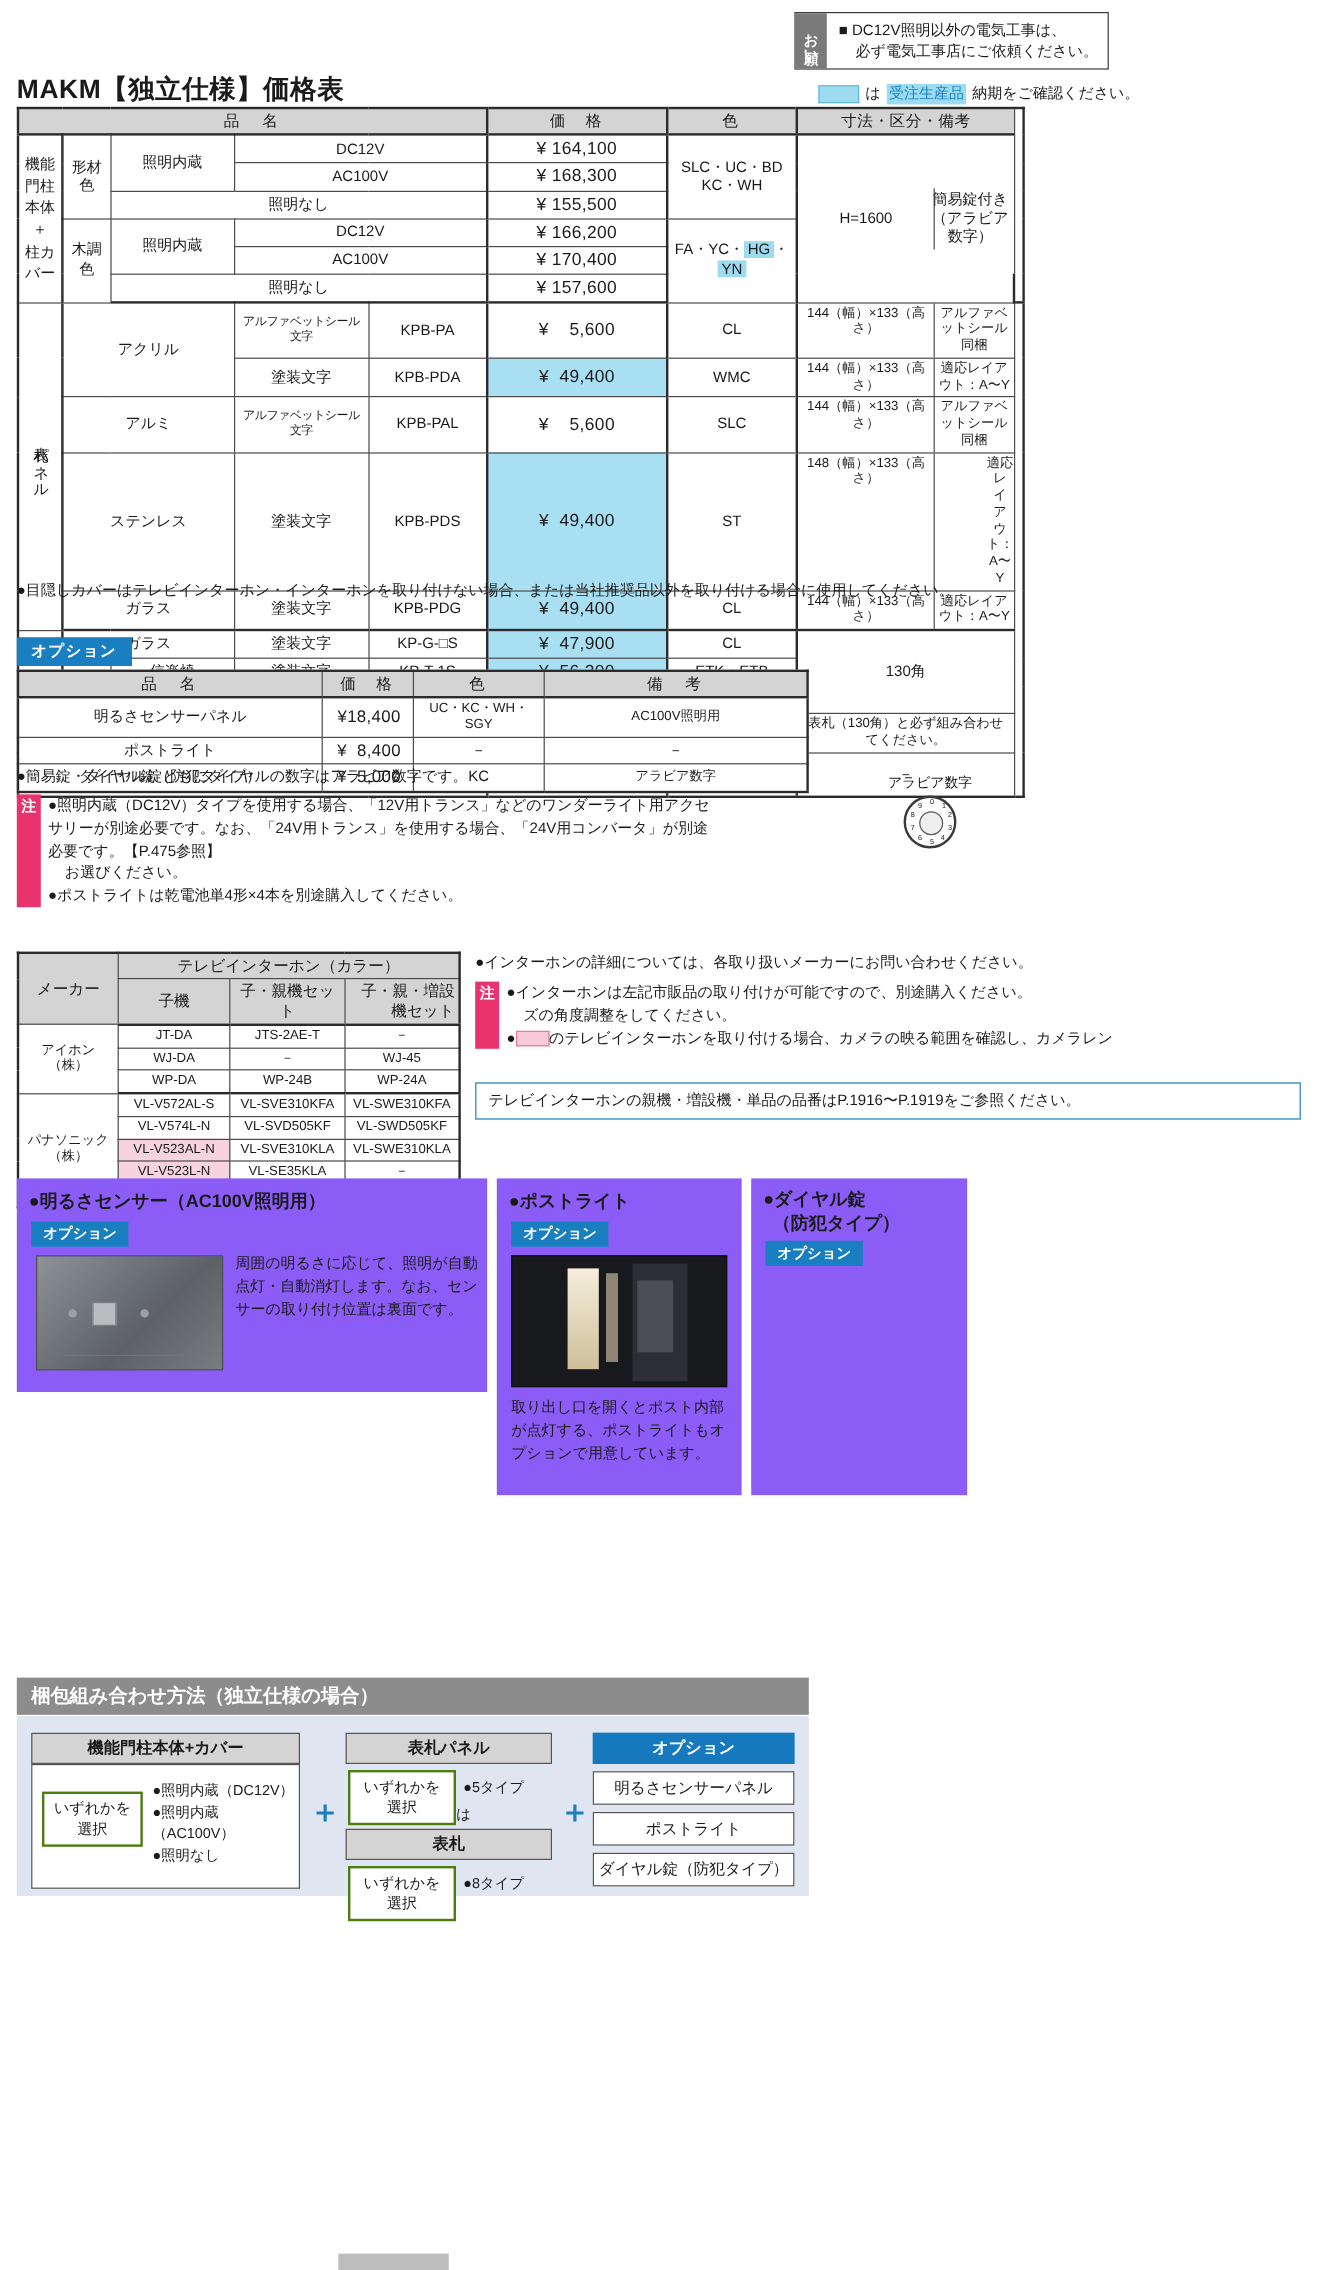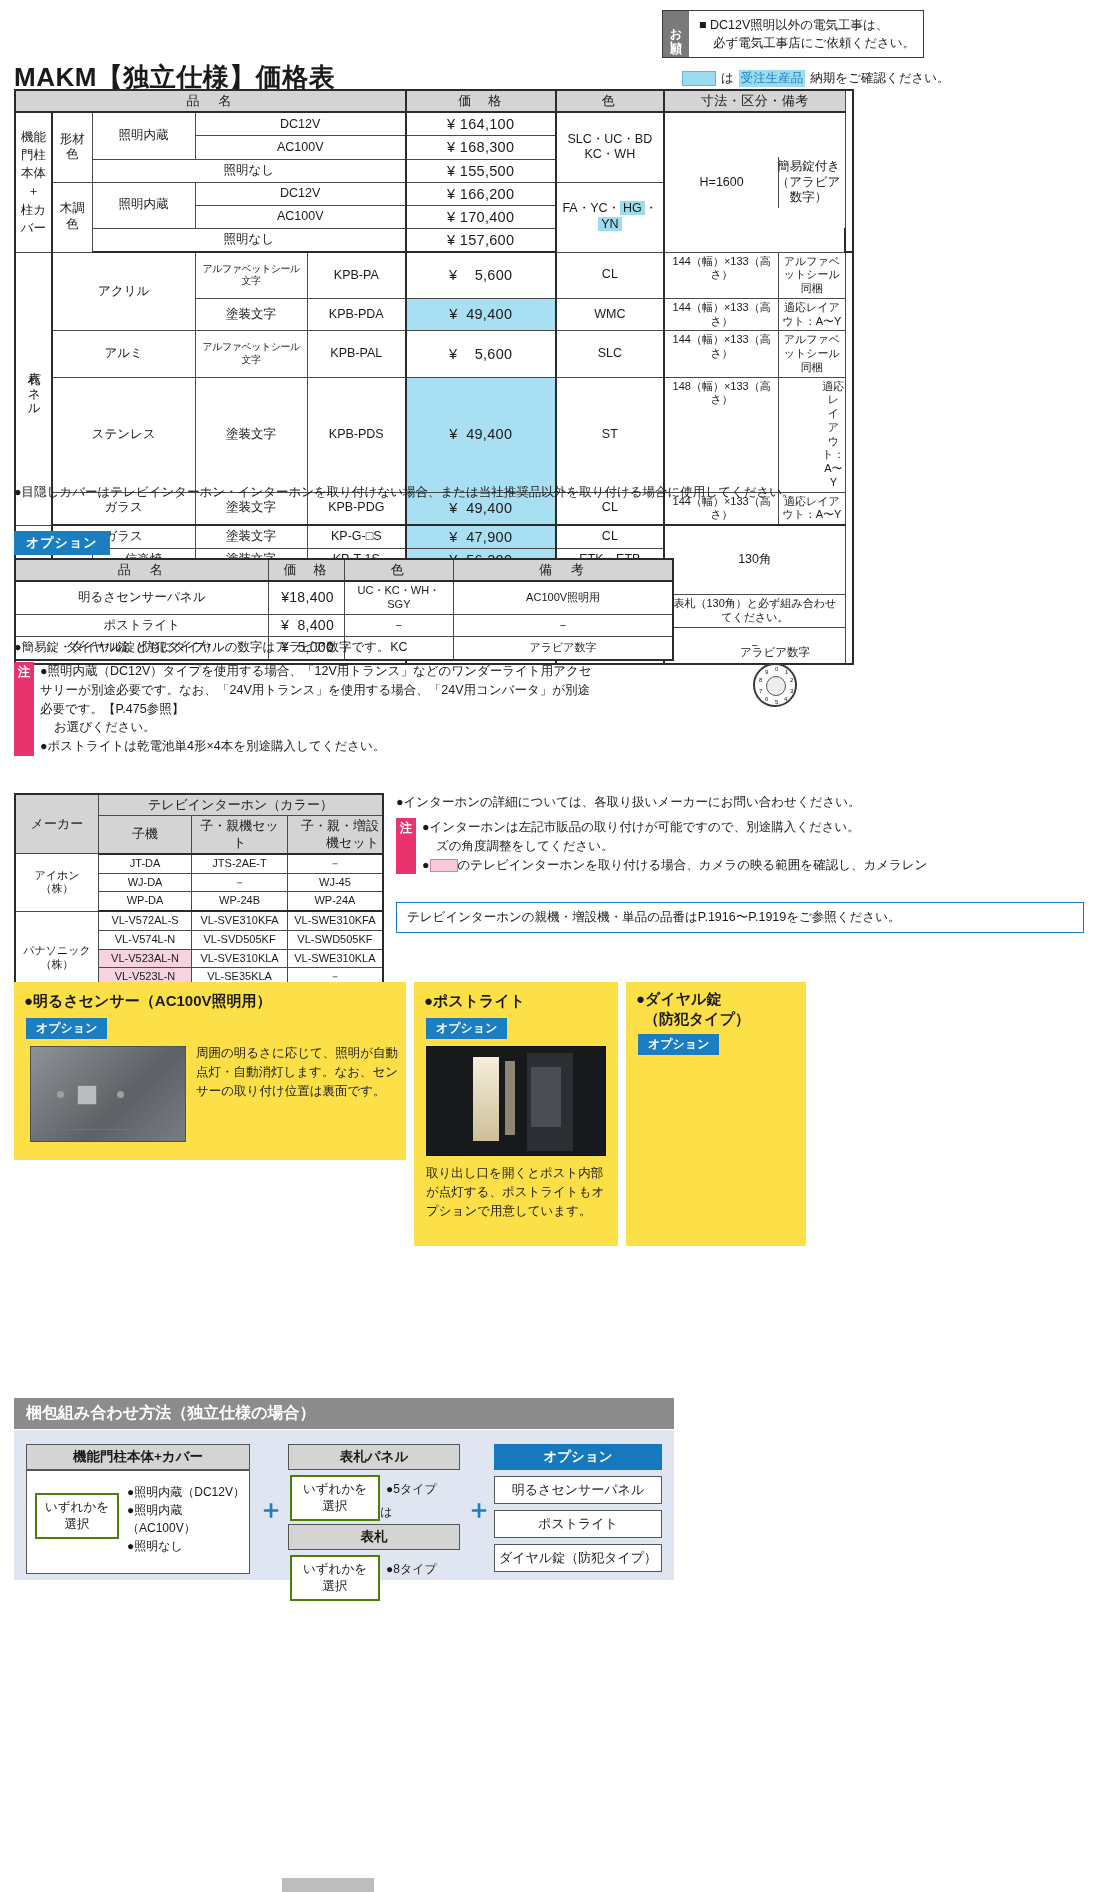--- a/index.html
+++ b/index.html
@@ -26,21 +26,21 @@
     background: #7a7a7a; color: #fff;
     width: 26px; display:flex; align-items:center; justify-content:center;
     font-size: 12px; line-height: 1.0; letter-spacing: 0px;
     writing-mode: vertical-rl; padding: 3px 0;
     font-weight: bold;
   }
   .notice-body { padding: 5px 8px 5px 10px; font-size: 12.5px; line-height:1.45; }
 
   
   .h-title {
-    position:absolute; font-size: 26px; font-weight: bold; letter-spacing:0.5px;
+    position:absolute; font-size: 22px; font-weight: bold; letter-spacing:0.5px;
   }
   .legend-line {
     position:absolute; font-size: 12.5px; display:flex; align-items:center; gap:5px;
   }
   .swatch-box {
     display:inline-block; width:34px; height:15px; background:#9ddcf0; border:1px solid #5fb8d8;
   }
   .legend-hl { background:#9ddcf0; padding: 0 2px; }
 
   
@@ -104,21 +104,21 @@
 
   
   .rbox { position:absolute; font-size:12.5px; line-height:1.5; }
   .infobox {
     position:absolute; border:1px solid #1a7fc1; background:#fff;
     font-size:12.5px; padding:6px 10px;
   }
   .pinkchip { display:inline-block; width:28px;height:13px;background:#f7c9d9;border:1px solid #e07ca0; vertical-align:middle;}
 
   
-  .panel { position:absolute; background:#fde047; }
+  .panel { position:absolute; background:#8b5cf6; }
   .panel-title { font-size:15px; font-weight:bold; }
   .panel-badge { background:#1a7fc1; color:#fff; font-size:12px; font-weight:bold; padding:2px 10px; display:inline-block;}
   .panel-text { font-size:12.5px; line-height:1.5; }
   .photo { background:#6b6f73; position:absolute; }
 
   
   .pack-header {
     position:absolute; background:#8c8c8c; color:#fff; font-size:16px; font-weight:bold;
     padding:5px 12px;
   }

